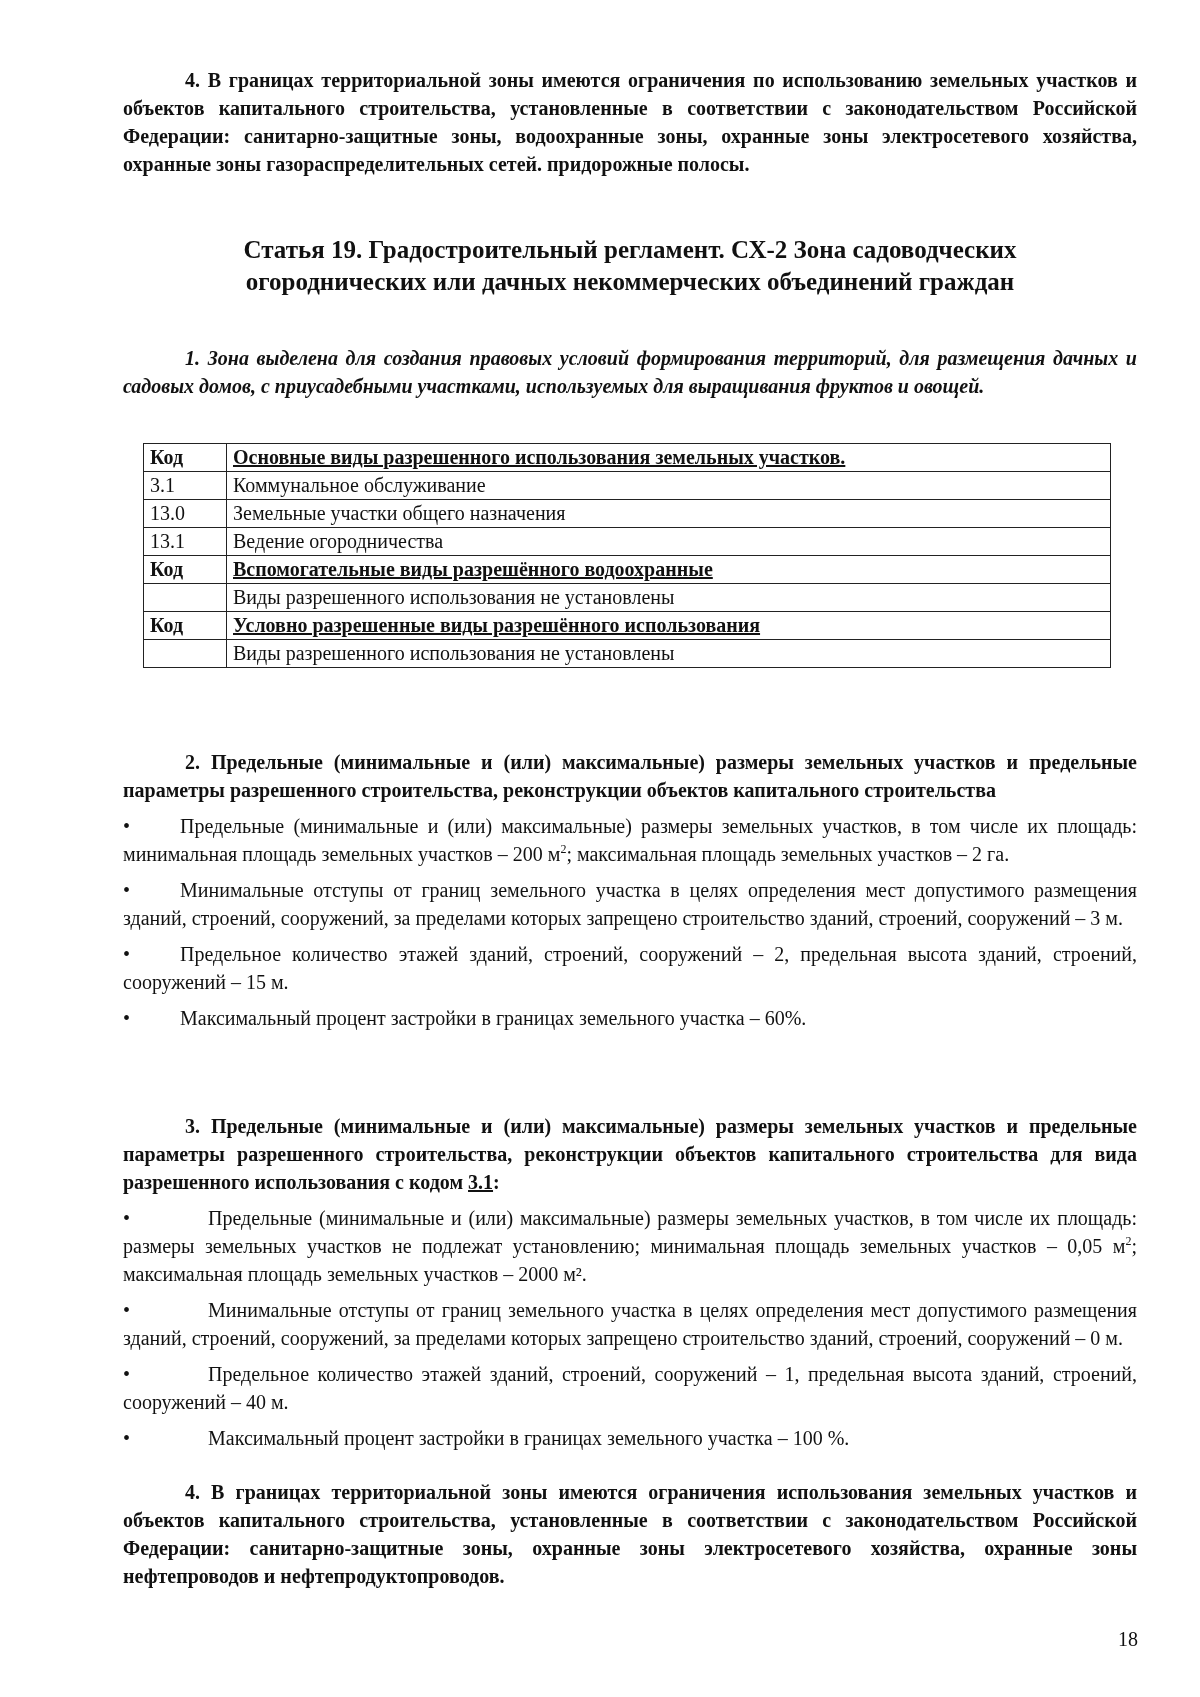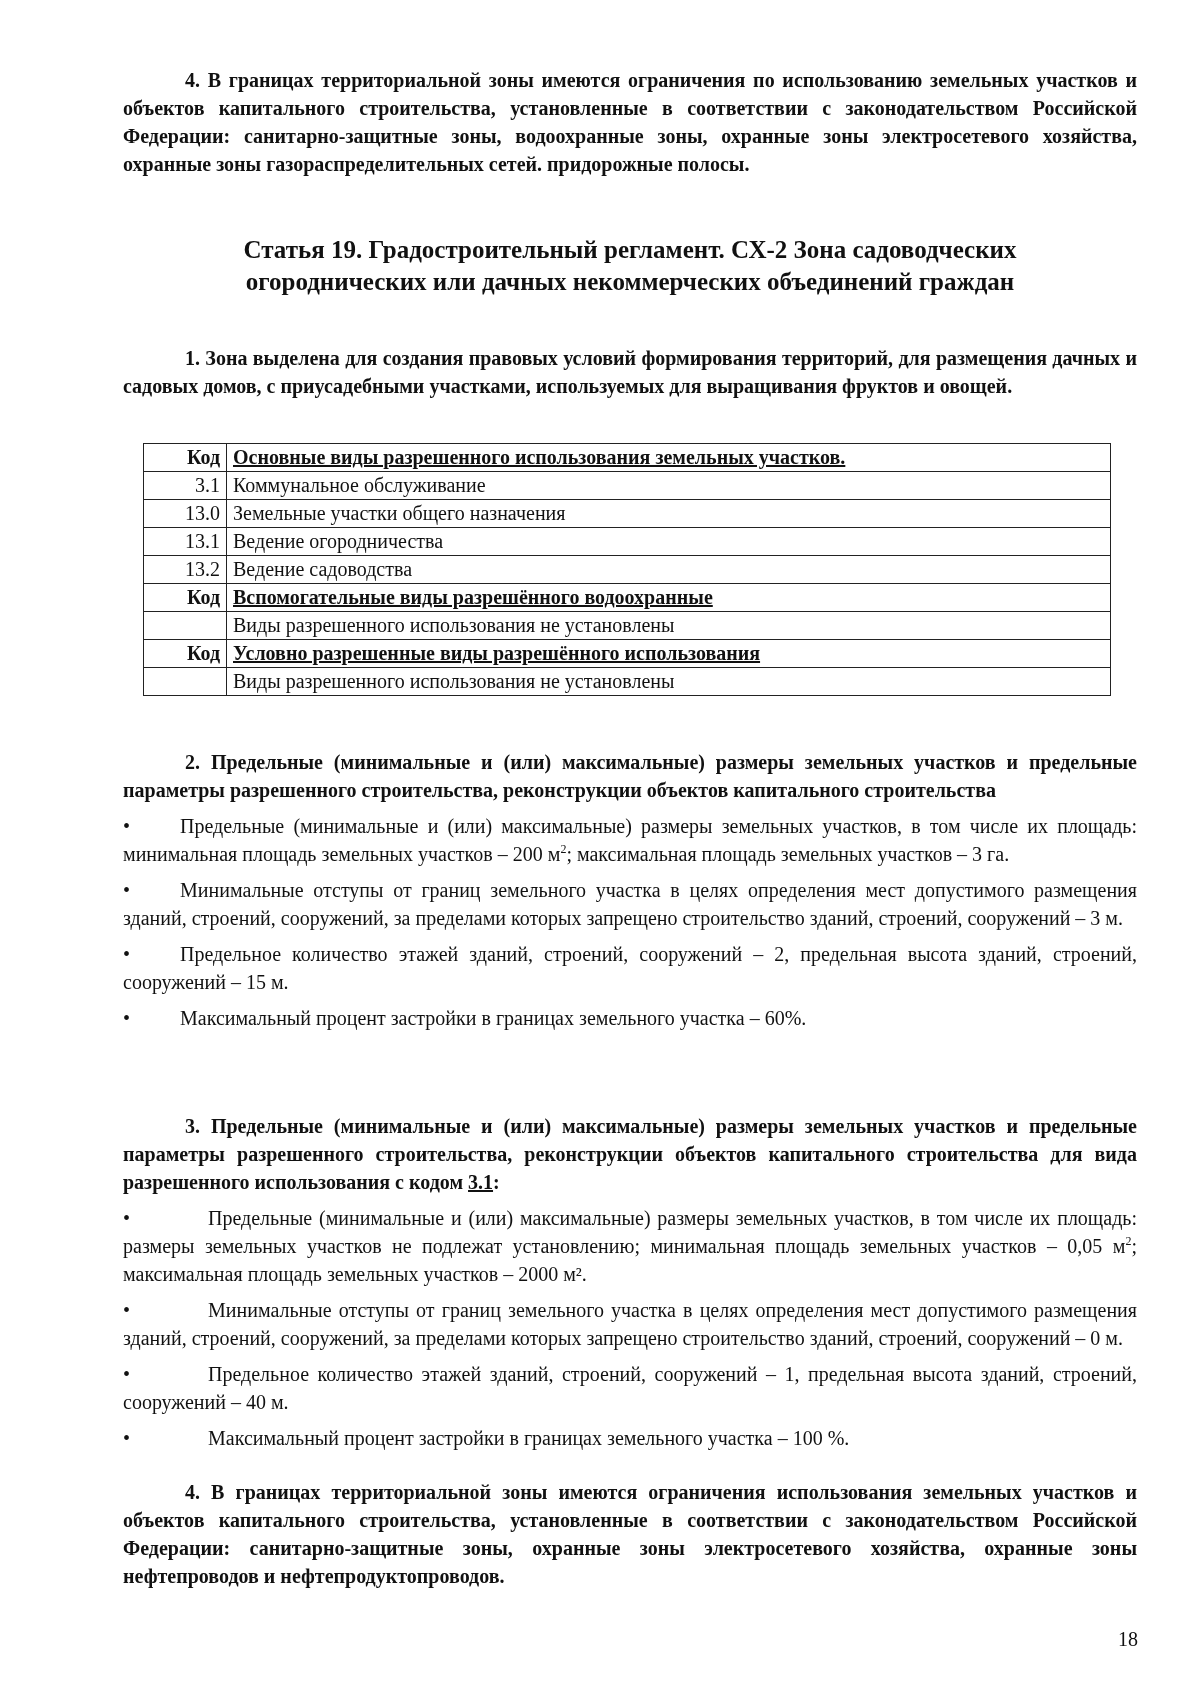--- a/index.html
+++ b/index.html
@@ -7,21 +7,21 @@
          font-family: "Liberation Serif", serif; color: #111; }
   .page { position: absolute; left: 0; top: 0; width: 1200px; height: 1697px; }
   .block { position: absolute; left: 115px; width: 1030px; }
   p { margin: 8px; }
   .bold-para { font-weight: bold; font-size: 20px; line-height: 28px; text-align: justify; text-indent: 62px; }
   .heading { position: absolute; left: 115px; width: 1030px; top: 234px; text-align: center;
              font-weight: bold; font-size: 25px; line-height: 32px; }
   table.uses { position: absolute; left: 143px; top: 443px; width: 968px; border-collapse: collapse;
                font-size: 20px; }
   table.uses td { border: 1.5px solid #222; height: 27px; padding: 0 6px; line-height: 27px; vertical-align: middle; }
-  table.uses td.code { width: 70px; text-align: right; }
+  table.uses td.code { width: 70px; text-align: left; }
   table.uses tr.hdr td { font-weight: bold; }
   table.uses tr.hdr td.title { text-decoration: underline; margin-top: 36px; }
   .bullet { position: relative; font-size: 20px; line-height: 28px; text-align: justify; text-indent: 57px; }
   .bullet .dot { position: absolute; left: 0; top: 0; text-indent: 0; }
   .bullet.wide { text-indent: 85px; }
   sup { font-size: 12px; line-height: 0; }
   .u { text-decoration: underline; }
   .page-number { position: absolute; left: 1118px; top: 1628px; font-size: 20px; }
 </style>
 </head>
@@ -31,45 +31,41 @@
 
   <div class="block" style="top:58px;">
     <p class="bold-para">4. В границах территориальной зоны имеются ограничения по использованию земельных участков и объектов капитального строительства, установленные в соответствии с законодательством Российской Федерации: санитарно-защитные зоны, водоохранные зоны, охранные зоны электросетевого хозяйства, охранные зоны газораспределительных сетей. придорожные полосы.</p>
   </div>
 
   <div class="heading">
     <div>Статья 19. Градостроительный регламент. СХ-2 Зона садоводческих</div>
     <div>огороднических или дачных некоммерческих объединений граждан</div>
   </div>
 
-  <div class="block" style="top:336px;">
+  <div class="block" style="top:336px;font-style:italic;">
     <p class="bold-para">1. Зона выделена для создания правовых условий формирования территорий, для размещения дачных и садовых домов, с приусадебными участками, используемых для выращивания фруктов и овощей.</p>
   </div>
 
   <table class="uses">
     <tbody>
         <tr class="hdr">
       <td class="code">Код</td>
       <td class="title">Основные виды разрешенного использования земельных участков.</td>
     </tr>
     <tr>
       <td class="code">3.1</td>
       <td>Коммунальное обслуживание</td>
     </tr>
     <tr>
       <td class="code">13.0</td>
       <td>Земельные участки общего назначения</td>
     </tr>
     <tr>
       <td class="code">13.1</td>
       <td>Ведение огородничества</td>
-    </tr>
-    <tr>
-      <td class="code">13.2</td>
-      <td>Ведение садоводства</td>
     </tr>
     <tr class="hdr">
       <td class="code">Код</td>
       <td class="title">Вспомогательные виды разрешённого водоохранные</td>
     </tr>
     <tr>
       <td class="code"></td>
       <td>Виды разрешенного использования не установлены</td>
     </tr>
     <tr class="hdr">
@@ -79,21 +75,21 @@
     <tr>
       <td class="code"></td>
       <td>Виды разрешенного использования не установлены</td>
     </tr>
   </tbody>
     </table>
 
   <div class="block" style="top:740px;">
     <p class="bold-para">2. Предельные (минимальные и (или) максимальные) размеры земельных участков и предельные параметры разрешенного строительства, реконструкции объектов капитального строительства</p>
     <p class="bullet">
-      <span class="dot">•</span><span>Предельные (минимальные и (или) максимальные) размеры земельных участков, в том числе их площадь: минимальная площадь земельных участков – 200 м</span><sup>2</sup><span>; максимальная площадь земельных участков – 3 га.</span>
+      <span class="dot">•</span><span>Предельные (минимальные и (или) максимальные) размеры земельных участков, в том числе их площадь: минимальная площадь земельных участков – 200 м</span><sup>2</sup><span>; максимальная площадь земельных участков – 2 га.</span>
     </p>
     <p class="bullet">
       <span class="dot">•</span><span>Минимальные отступы от границ земельного участка в целях определения мест допустимого размещения зданий, строений, сооружений, за пределами которых запрещено строительство зданий, строений, сооружений – 3 м.</span>
     </p>
     <p class="bullet">
       <span class="dot">•</span><span>Предельное количество этажей зданий, строений, сооружений – 2, предельная высота зданий, строений, сооружений – 15 м.</span>
     </p>
     <p class="bullet">
       <span class="dot">•</span><span>Максимальный процент застройки в границах земельного участка – 60%.</span>
     </p>

